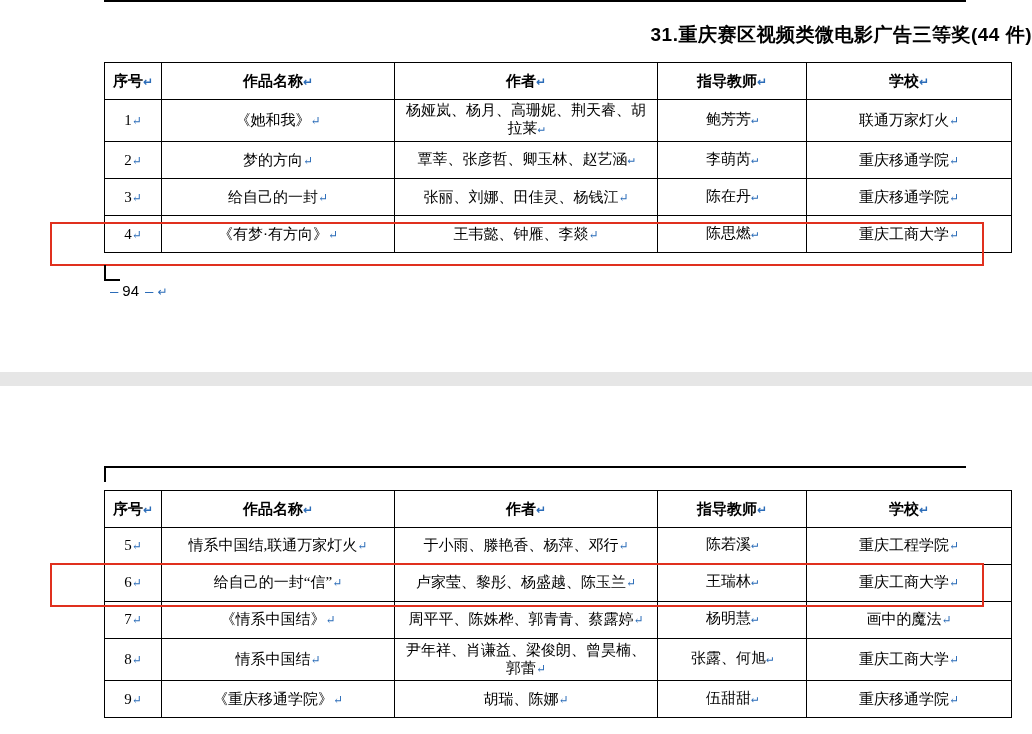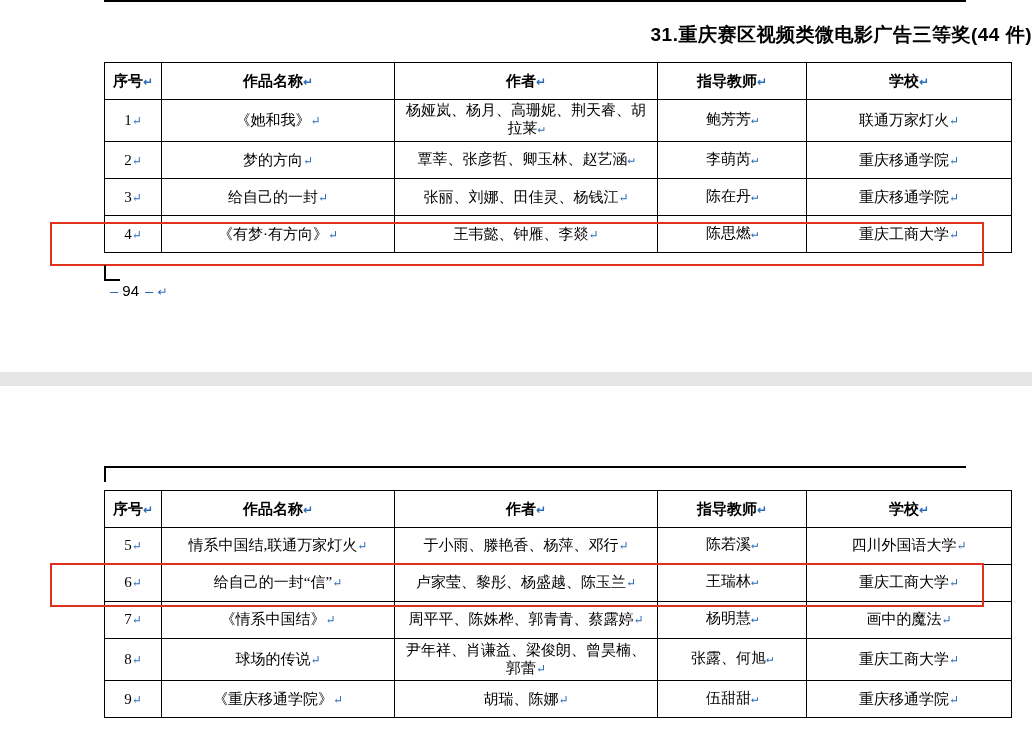--- a/index.html
+++ b/index.html
@@ -246,39 +246,39 @@
         <td class="c-teacher"><span>指导教师</span><span class="pilcrow">↵</span></td>
         <td class="c-school"><span>学校</span><span class="pilcrow">↵</span></td>
       </tr>
     </thead>
     <tbody>
       <tr>
         <td class="c-no"><span>5</span><span class="pilcrow">↵</span></td>
         <td class="c-name"><span>情系中国结,联通万家灯火</span><span class="pilcrow">↵</span></td>
         <td class="c-author"><span>于小雨、滕艳香、杨萍、邓行</span><span class="pilcrow">↵</span></td>
         <td class="c-teacher"><span>陈若溪</span><span class="pilcrow">↵</span></td>
-        <td class="c-school"><span>四川外国语大学</span><span class="pilcrow">↵</span></td>
+        <td class="c-school"><span>重庆工程学院</span><span class="pilcrow">↵</span></td>
       </tr>
       <tr>
         <td class="c-no"><span>6</span><span class="pilcrow">↵</span></td>
         <td class="c-name"><span>给自己的一封“信”</span><span class="pilcrow">↵</span></td>
         <td class="c-author"><span>卢家莹、黎彤、杨盛越、陈玉兰</span><span class="pilcrow">↵</span></td>
         <td class="c-teacher"><span>王瑞林</span><span class="pilcrow">↵</span></td>
         <td class="c-school"><span>重庆工商大学</span><span class="pilcrow">↵</span></td>
       </tr>
       <tr>
         <td class="c-no"><span>7</span><span class="pilcrow">↵</span></td>
         <td class="c-name"><span>《情系中国结》</span><span class="pilcrow">↵</span></td>
         <td class="c-author"><span>周平平、陈姝桦、郭青青、蔡露婷</span><span class="pilcrow">↵</span></td>
         <td class="c-teacher"><span>杨明慧</span><span class="pilcrow">↵</span></td>
         <td class="c-school"><span>画中的魔法</span><span class="pilcrow">↵</span></td>
       </tr>
       <tr>
         <td class="c-no"><span>8</span><span class="pilcrow">↵</span></td>
-        <td class="c-name"><span>球场的传说</span><span class="pilcrow">↵</span></td>
+        <td class="c-name"><span>情系中国结</span><span class="pilcrow">↵</span></td>
         <td class="c-author"><span>尹年祥、肖谦益、梁俊朗、曾昊楠、郭蕾</span><span class="pilcrow">↵</span></td>
         <td class="c-teacher"><span>张露、何旭</span><span class="pilcrow">↵</span></td>
         <td class="c-school"><span>重庆工商大学</span><span class="pilcrow">↵</span></td>
       </tr>
       <tr>
         <td class="c-no"><span>9</span><span class="pilcrow">↵</span></td>
         <td class="c-name"><span>《重庆移通学院》</span><span class="pilcrow">↵</span></td>
         <td class="c-author"><span>胡瑞、陈娜</span><span class="pilcrow">↵</span></td>
         <td class="c-teacher"><span>伍甜甜</span><span class="pilcrow">↵</span></td>
         <td class="c-school"><span>重庆移通学院</span><span class="pilcrow">↵</span></td>

